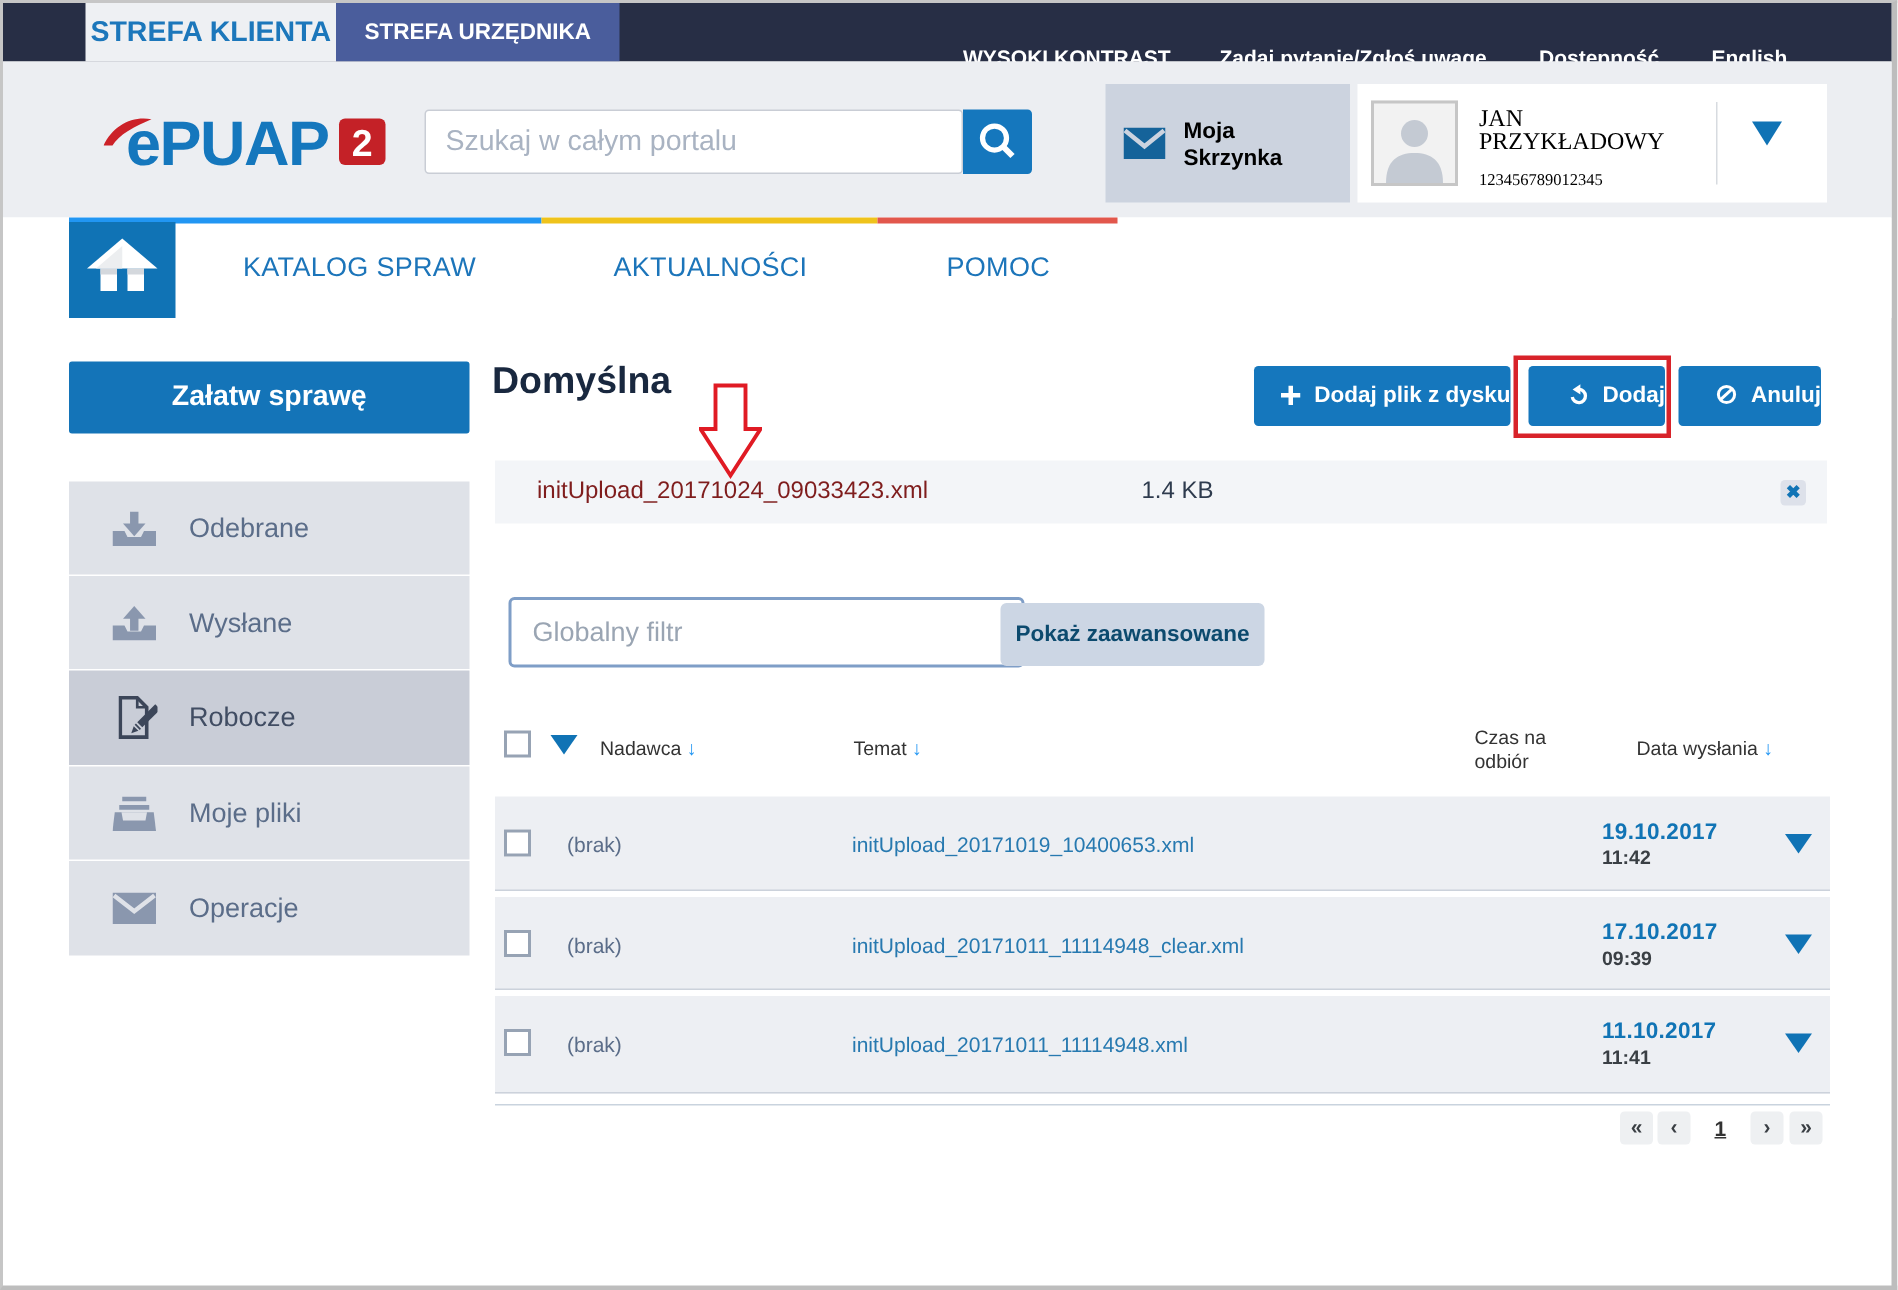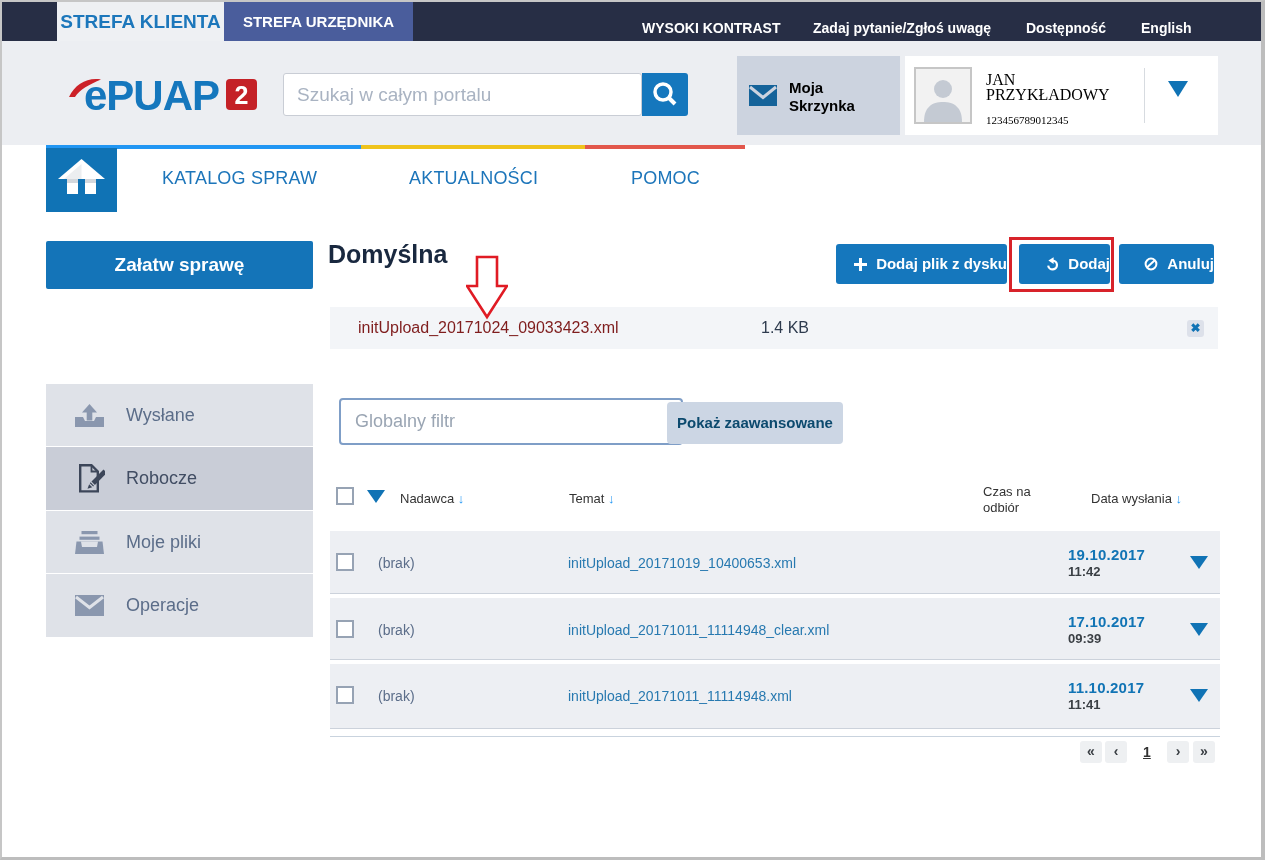--- a/index.html
+++ b/index.html
@@ -10,21 +10,21 @@
            border-top:2px solid #c6c6c6; border-left:2px solid #c6c6c6;
            border-right:4px solid #bdbdbd; border-bottom:3px solid #bdbdbd; background:#fff; }
   .abs { position:absolute; }
 
   
   .topbar { left:0; top:0; width:1259px; height:39px; background:#272e45; }
   .tab1 { left:55px; top:0; width:167px; height:39px; background:#eef0f3;
           color:#1c77bb; font-weight:bold; font-size:19px; line-height:39px; text-align:center; }
   .tab2 { left:222px; top:0; width:189px; height:39px; background:#4a5d9c;
           color:#fff; font-weight:bold; font-size:15px; line-height:39px; text-align:center; }
-  .topmenu { top:7px; height:39px; color:#fff; font-weight:bold; font-size:14px; line-height:39px; }
+  .topmenu { top:17px; height:39px; color:#fff; font-weight:bold; font-size:14px; line-height:39px; }
 
   
   .header { left:0; top:39px; width:1259px; height:104px; background:#eceef2; }
   .search-input { left:281px; top:71px; width:359px; height:43px; background:#fff;
                   border:1px solid #c9cdd5; border-radius:3px; color:#a9b3c2; font-size:19px;
                   line-height:41px; padding-left:13px; }
   .search-btn { left:640px; top:71px; width:46px; height:43px; background:#1577bd; border-radius:0 3px 3px 0; }
   .mskrz { left:735px; top:54px; width:163px; height:79px; background:#ccd3df; }
   .mskrz .txt { position:absolute; left:52px; top:23px; color:#000000; font-weight:bold; font-size:15px; line-height:17.5px; }
   .userbox { left:903px; top:54px; width:313px; height:79px; background:#fff; }
@@ -139,20 +139,28 @@
         <rect x="21" y="31" width="11" height="4" fill="#d4d8dd"></rect>
         <rect x="39" y="31" width="11" height="4" fill="#d4d8dd"></rect>
       </svg>
     </div>
     <div class="navlink" style="left:160px;">KATALOG SPRAW</div>
     <div class="navlink" style="left:407px;">AKTUALNOŚCI</div>
     <div class="navlink" style="left:629px;">POMOC</div>
   </div>
 
   <div class="abs sbtn">Załatw sprawę</div>
+  <div class="abs sitem" style="top:319px;">
+    <span class="ico"><svg width="29" height="23" viewBox="0 0 29 23">
+      <rect x="11.7" y="0" width="5.6" height="9" fill="#8a97ae"></rect>
+      <polygon points="7,8 22,8 14.5,16.5" fill="#8a97ae"></polygon>
+      <path d="M0 13 L8 13 L10 17 L19 17 L21 13 L29 13 L29 23 L0 23 Z" fill="#8a97ae"></path>
+    </svg></span>
+      <span class="lbl">Odebrane</span>
+    </div>
   <div class="abs sitem" style="top:382px;">
     <span class="ico"><svg width="29" height="23" viewBox="0 0 29 23">
       <polygon points="14.5,0 7,8.5 22,8.5" fill="#8a97ae"></polygon>
       <rect x="11.7" y="8" width="5.6" height="8.5" fill="#8a97ae"></rect>
       <path d="M0 13 L8 13 L10 17 L19 17 L21 13 L29 13 L29 23 L0 23 Z" fill="#8a97ae"></path>
     </svg></span>
       <span class="lbl">Wysłane</span>
     </div>
   <div class="abs sitem sel" style="top:445px; height:63px;">
     <span class="ico" style="left:33px; top:17px;"><svg width="26" height="29" viewBox="0 0 26 29">

